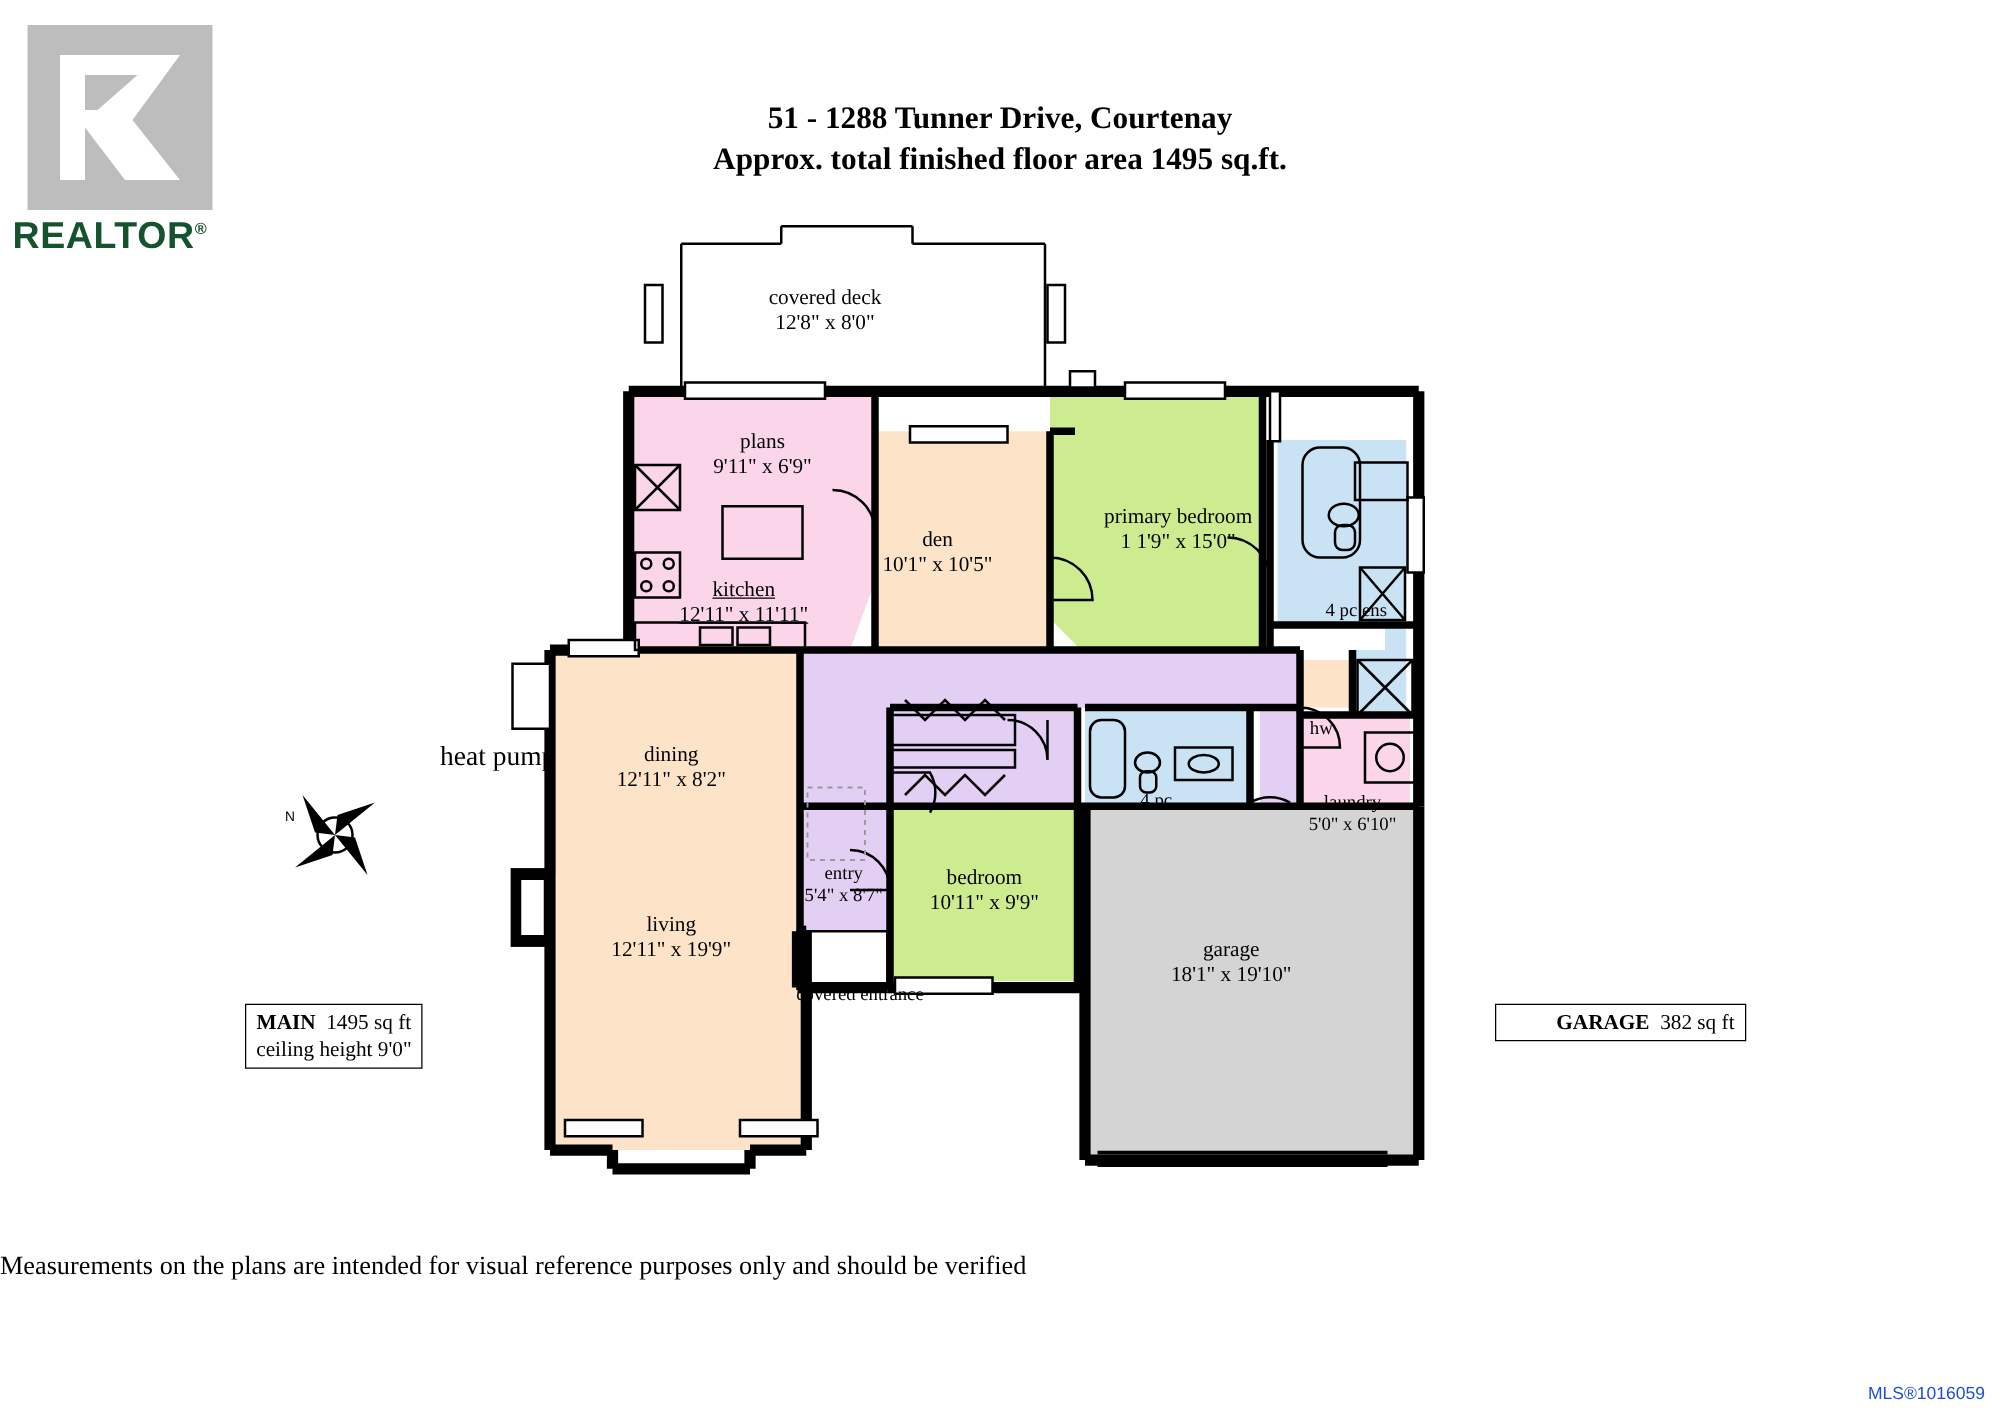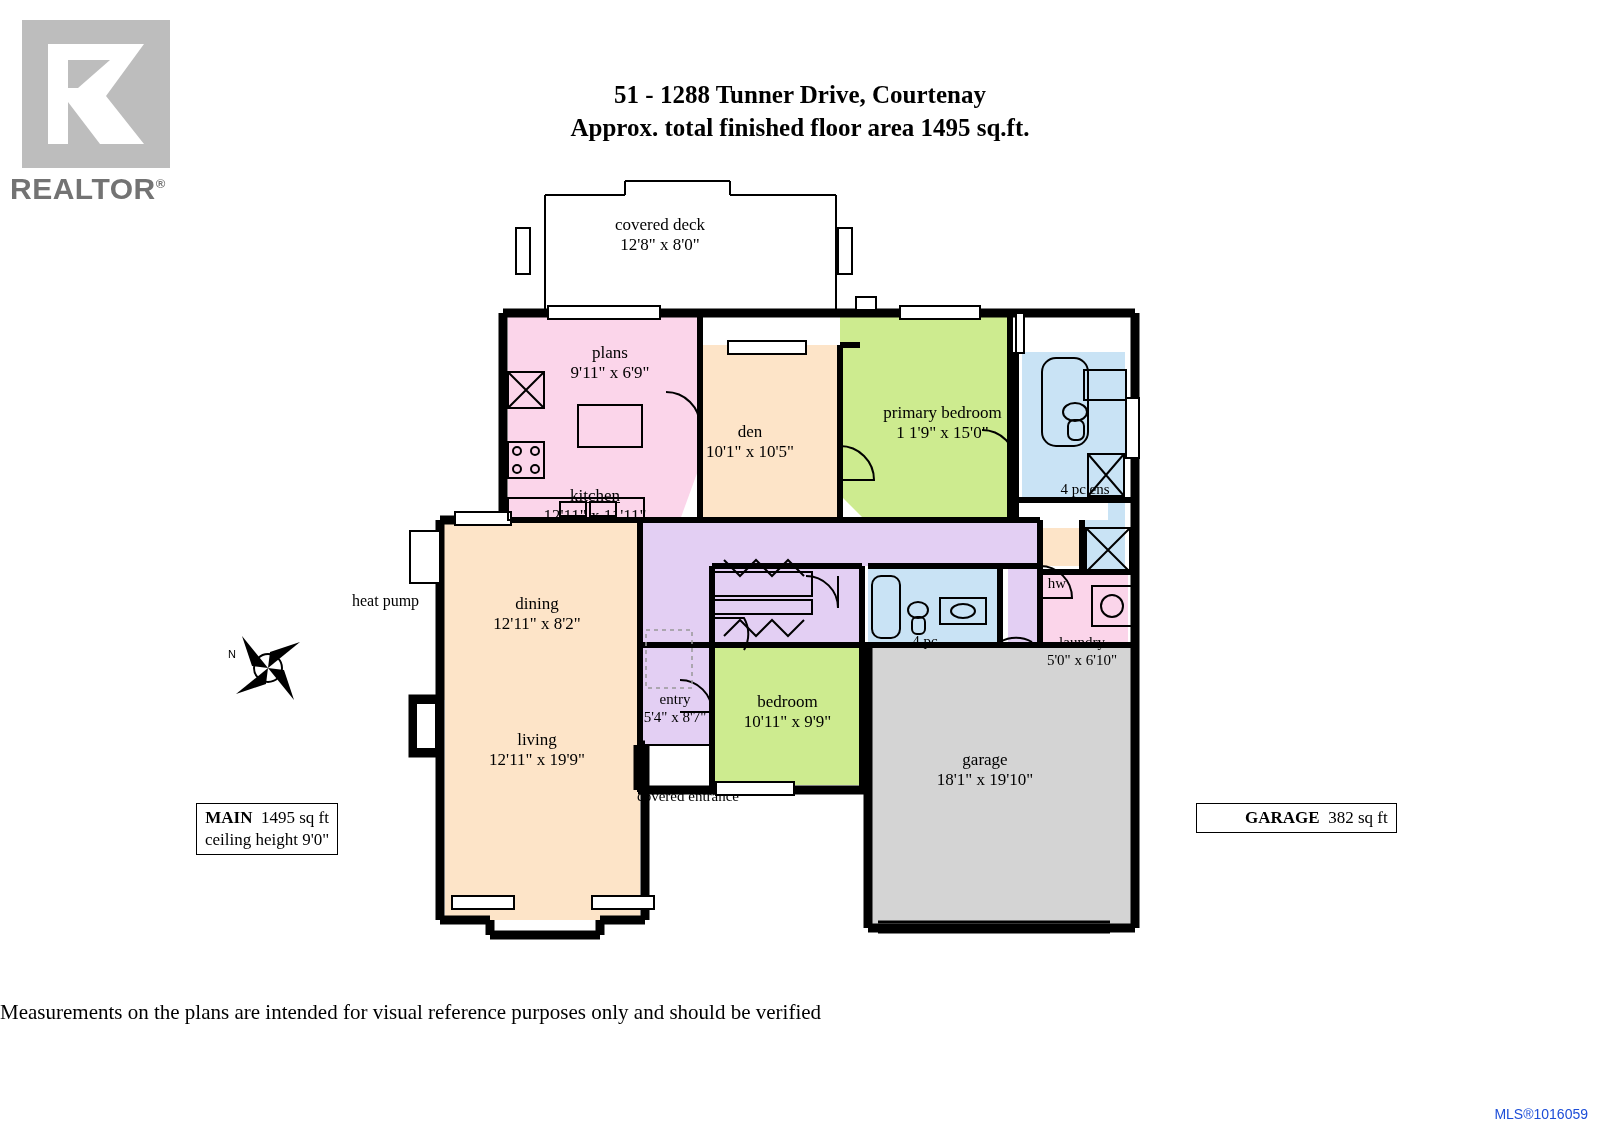--- a/index.html
+++ b/index.html
@@ -36,21 +36,21 @@
     width: 96px; height: 100px;
   }
   #realtor-logo .wordmark {
     position: absolute;
     left: 0; top: 152px;
     width: 185px;
     font-family: "Liberation Sans", sans-serif;
     font-size: 30px;
     font-weight: bold;
     letter-spacing: 0.5px;
-    color: #737373;
+    color: #14532d;
   }
   #realtor-logo .wordmark sup {
     font-size: 13px;
     vertical-align: super;
   }
 
   
   #title-block {
     position: absolute;
     left: 380px;
@@ -114,21 +114,21 @@
     line-height: 22px;
     text-align: center;
     white-space: nowrap;
   }
   .area-box b { font-weight: bold; margin-top: 20px; }
 
   #heat-pump-label {
     position: absolute;
     left: 352px;
     top: 592px;
-    font-size: 16px;
+    font-size: 22px;
     white-space: nowrap;
   }
 
   
   #compass {
     position: absolute;
     left: 222px;
     top: 622px;
     width: 92px;
     height: 92px;
@@ -333,31 +333,31 @@
     <g stroke-width="1.5" stroke-dasharray="4 4" stroke="#999">
       <rect x="646" y="630" width="46" height="58"></rect>
     </g>
 
     <g stroke-width="2" stroke="#000" fill="none">
       <rect x="638" y="745" width="72" height="46"></rect>
     </g>
   </g>
 </svg>
 
-<div class="room-label" style="left:560px; top:215px; width:200px;">
+<div class="room-label" style="left:560px; top:228px; width:200px;">
   <span class="nm">covered deck</span>
   <span class="dim">12'8" x 8'0"</span>
 </div>
 
 <div class="room-label" style="left:515px; top:343px; width:190px;">
   <span class="nm">plans</span>
   <span class="dim">9'11" x 6'9"</span>
 </div>
 
-<div class="room-label" style="left:500px; top:486px; width:190px;text-decoration:underline;">
+<div class="room-label" style="left:500px; top:462px; width:190px;text-decoration:underline;">
   <span class="nm">kitchen</span>
   <span class="dim">12'11" x 11'11"</span>
 </div>
 
 <div class="room-label" style="left:680px; top:422px; width:140px;">
   <span class="nm">den</span>
   <span class="dim">10'1" x 10'5"</span>
 </div>
 
 <div class="room-label" style="left:835px; top:403px; width:215px;">

